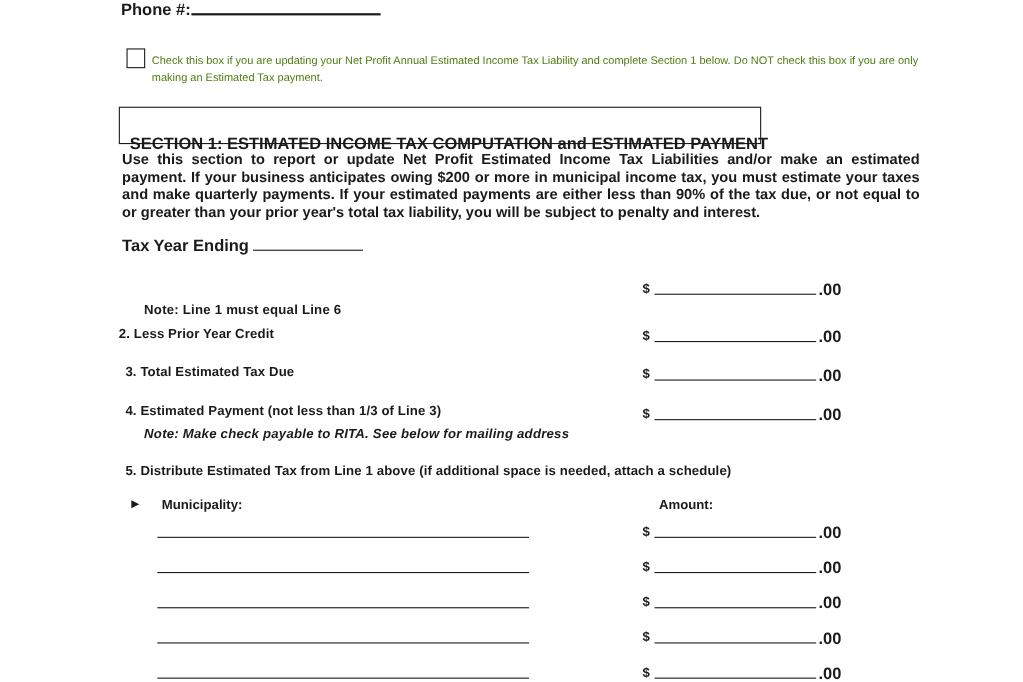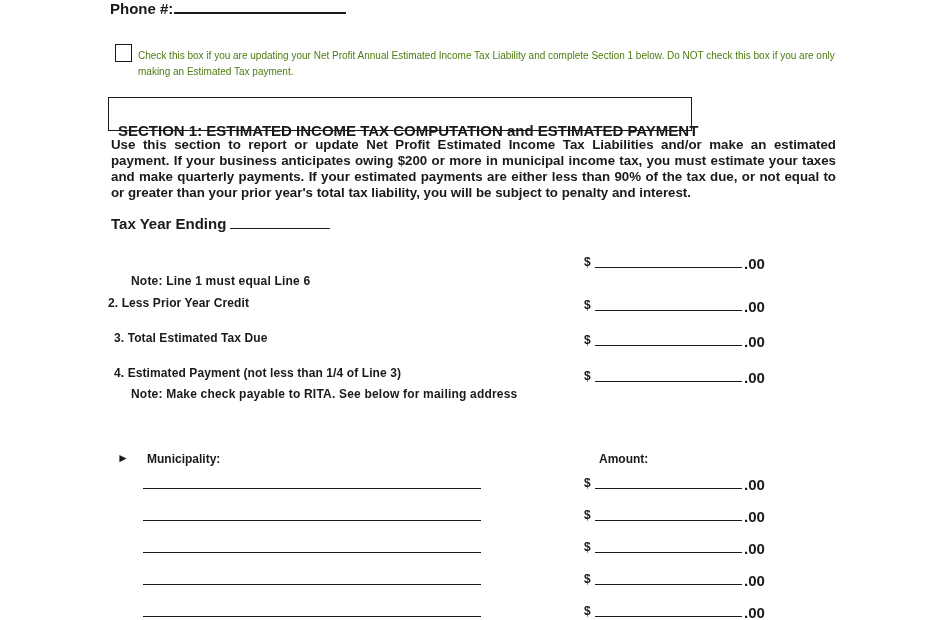--- a/index.html
+++ b/index.html
@@ -72,28 +72,29 @@
     <span class="cents">.00</span>
   </div>
 
   <div class="abs line-label" style="left:114px; top:331px;">3. Total Estimated Tax Due</div>
   <div class="abs amount" style="top:331px;">
     <span class="dollar">$</span>
     <span class="field"></span>
     <span class="cents">.00</span>
   </div>
 
-  <div class="abs line-label" style="left:114px; top:366px;">4. Estimated Payment (not less than 1/4 of Line 3)</div>
-  <div class="abs note" style="left:131px; top:387px;">Note: Make check payable to RITA. See below for mailing address</div>
+  <div class="abs line-label" style="left:114px; top:366px;">4. Estimated Payment (not less than 1/3 of Line 3)</div>
+  <div class="abs note" style="left:131px; top:387px;font-style:italic;">Note: Make check payable to RITA. See below for mailing address</div>
   <div class="abs amount" style="top:367px;">
     <span class="dollar">$</span>
     <span class="field"></span>
     <span class="cents">.00</span>
   </div>
 
+  <div class="abs line-label" style="left:114px; top:421px;">5. Distribute Estimated Tax from Line 1 above (if additional space is needed, attach a schedule)</div>
   <div class="abs arrow">►</div>
   <div class="abs muni-label">Municipality:</div>
   <div class="abs amount-label">Amount:</div>
 
   <div class="abs muni-line" style="top:488px;"></div>
   <div class="abs amount" style="top:474px;">
     <span class="dollar">$</span>
     <span class="field"></span>
     <span class="cents">.00</span>
   </div>

